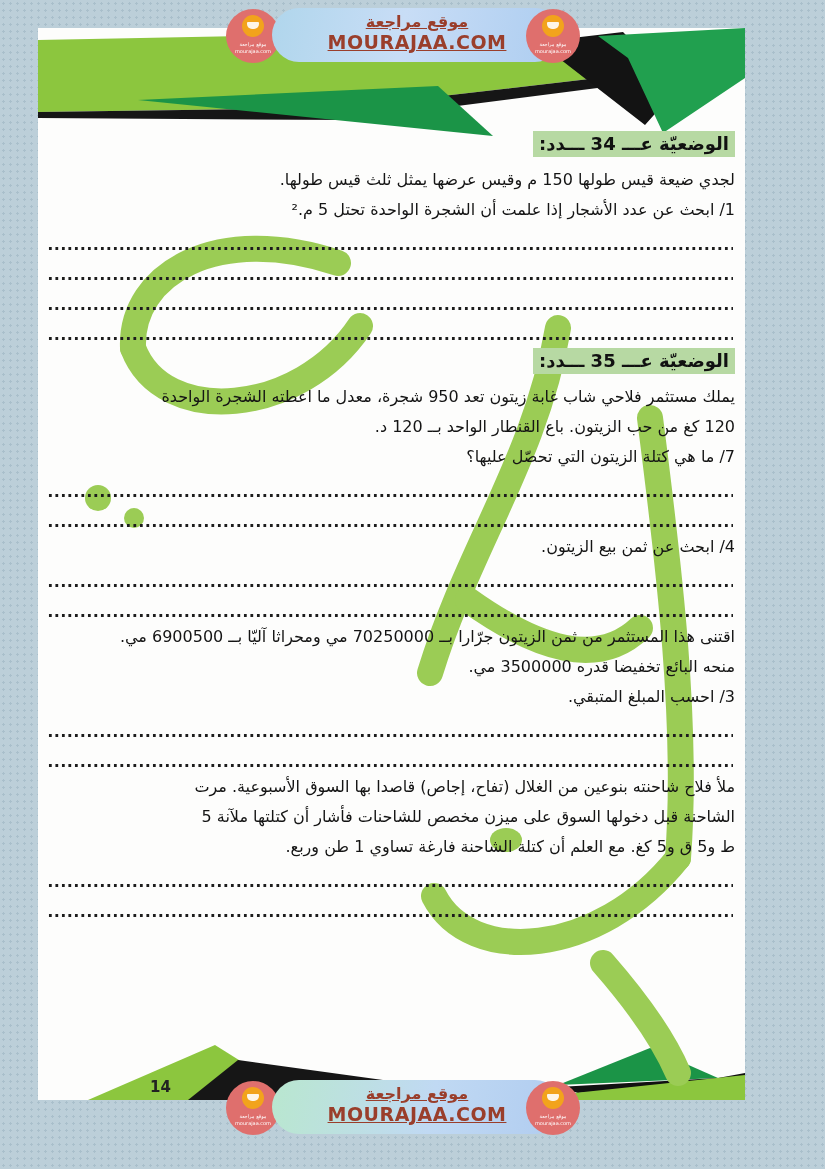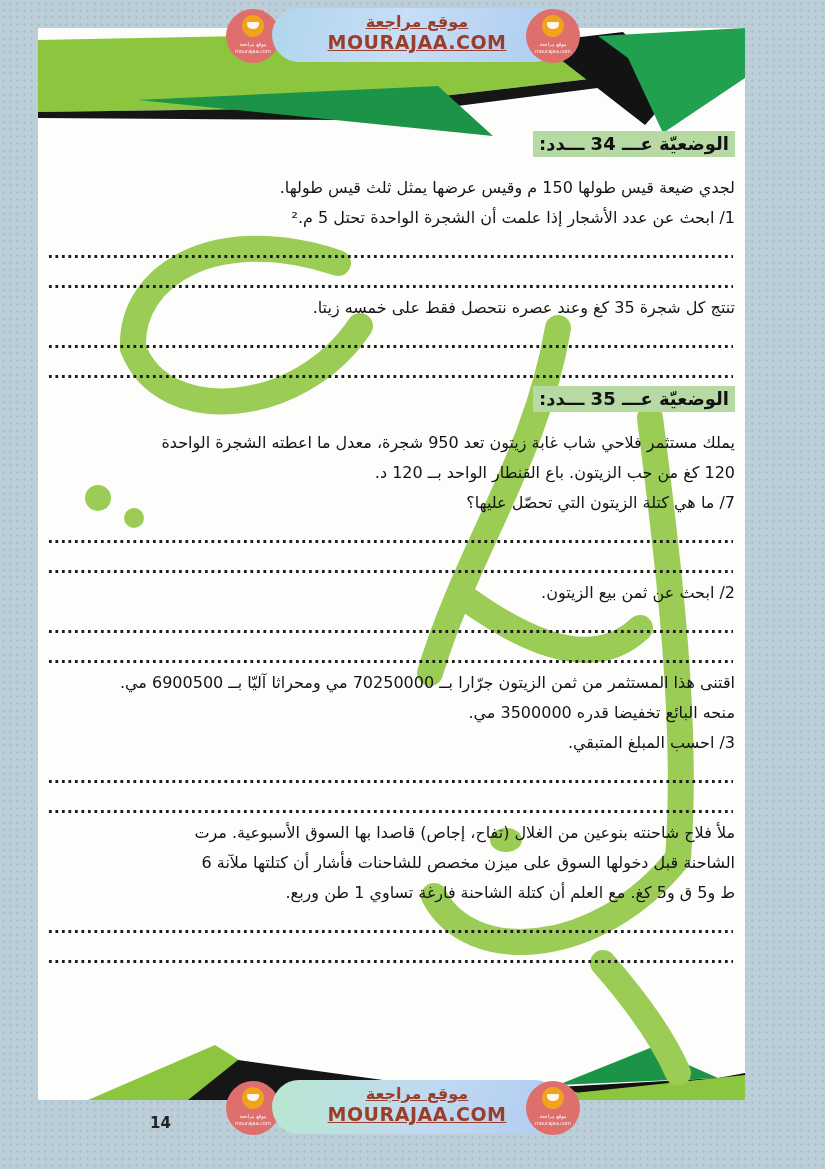--- a/index.html
+++ b/index.html
@@ -18,35 +18,35 @@
   .deco.top{top:0;}
   .deco.bottom{bottom:0;}
   .watermark{position:absolute;left:0;top:0;z-index:1;pointer-events:none;}
   .content{
     position:absolute;z-index:2;top:100px;right:10px;left:8px;
     direction:rtl;text-align:right;color:#141414;
   }
   .ptitle{
     width:fit-content;background:#b7d9a3;padding:0 6px;
     font-size:18px;font-weight:bold;height:26px;line-height:26px;
-    margin:3px 0 16px 0;color:#111;
+    margin:3px 0 8px 0;color:#111;
   }
   .tline{
     font-size:16px;font-weight:normal;height:30px;line-height:30px;
     white-space:nowrap;
   }
   .dots{height:30px;position:relative;}
   .dots::after{
     content:"";position:absolute;left:2px;right:2px;bottom:4px;height:5px;
     background-image:radial-gradient(circle at 2.4px 2.4px,#1c1c1c 1.6px,transparent 1.75px);
     background-size:6.5px 5px;background-repeat:repeat-x;
   }
   .page-number{
     position:absolute;z-index:3;left:112px;top:1050px;
-    font-size:15px;font-weight:bold;color:#222;margin-top:36px;
+    font-size:15px;font-weight:bold;color:#222;
   }
   
   .banner{position:absolute;left:0;width:762px;height:62px;z-index:5;}
   .banner.header{top:6px;}
   .banner.footer{top:1078px;}
   .pill{
     position:absolute;left:272px;top:2px;width:290px;height:54px;
     border-radius:27px;text-align:center;
   }
   .banner.header .pill{background:linear-gradient(100deg,#b0d6ec 0%,#c8ddf6 45%,#adcdf0 100%);}
@@ -103,39 +103,38 @@
     <circle cx="96" cy="490" r="10" fill="#9bcc55"></circle>
     <ellipse cx="468" cy="812" rx="16" ry="12" fill="#9bcc55"></ellipse>
   </svg>
 
   <div class="content">
       <div class="ptitle">الوضعيّة عـــ 34 ـــدد:</div>
       <div class="tline">لجدي ضيعة قيس طولها 150 م وقيس عرضها يمثل ثلث قيس طولها.</div>
       <div class="tline">1/ ابحث عن عدد الأشجار إذا علمت أن الشجرة الواحدة تحتل 5 م.²</div>
       <div class="dots"></div>
       <div class="dots"></div>
-      <div class="tline">تنتج كل شجرة 35 كغ وعند عصره نتحصل فقط على خمسه زيتا.</div>
       <div class="dots"></div>
       <div class="dots"></div>
       <div class="ptitle">الوضعيّة عـــ 35 ـــدد:</div>
       <div class="tline">يملك مستثمر فلاحي شاب غابة زيتون تعد 950 شجرة، معدل ما اعطته الشجرة الواحدة</div>
       <div class="tline">120 كغ من حب الزيتون. باع القنطار الواحد بــ 120 د.</div>
       <div class="tline">7/ ما هي كتلة الزيتون التي تحصّل عليها؟</div>
       <div class="dots"></div>
       <div class="dots"></div>
-      <div class="tline">2/ ابحث عن ثمن بيع الزيتون.</div>
+      <div class="tline">4/ ابحث عن ثمن بيع الزيتون.</div>
       <div class="dots"></div>
       <div class="dots"></div>
       <div class="tline">اقتنى هذا المستثمر من ثمن الزيتون جرّارا بــ 70250000 مي ومحراثا آليّا بــ 6900500 مي.</div>
       <div class="tline">منحه البائع تخفيضا قدره 3500000 مي.</div>
       <div class="tline">3/ احسب المبلغ المتبقي.</div>
       <div class="dots"></div>
       <div class="dots"></div>
       <div class="tline">ملأ فلاح شاحنته بنوعين من الغلال (تفاح، إجاص) قاصدا بها السوق الأسبوعية. مرت</div>
-      <div class="tline">الشاحنة قبل دخولها السوق على ميزن مخصص للشاحنات فأشار أن كتلتها ملآنة 6</div>
+      <div class="tline">الشاحنة قبل دخولها السوق على ميزن مخصص للشاحنات فأشار أن كتلتها ملآنة 5</div>
       <div class="tline">ط و5 ق و5 كغ. مع العلم أن كتلة الشاحنة فارغة تساوي 1 طن وربع.</div>
       <div class="dots"></div>
       <div class="dots"></div>
     </div>
 
   <svg class="deco bottom" width="707" height="60" viewBox="0 0 707 60">
     <polygon points="50,60 177,5 265,60" fill="#8cc63e"></polygon>
     <polygon points="150,60 200,20 490,60" fill="#161616"></polygon>
     <polygon points="520,45 612,8 680,38" fill="#1b9447"></polygon>
     <polygon points="520,47 680,38 707,33 707,41 540,53" fill="#111111"></polygon>

